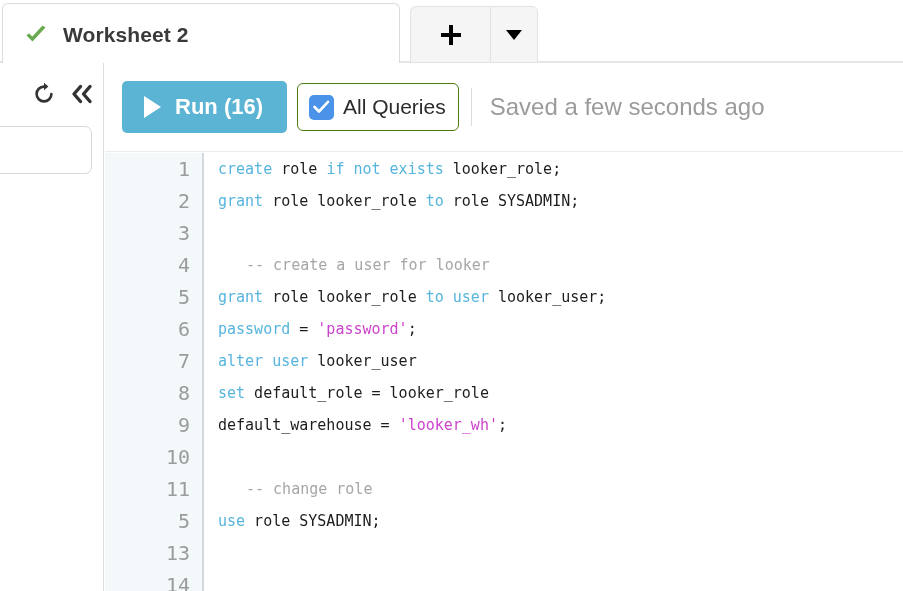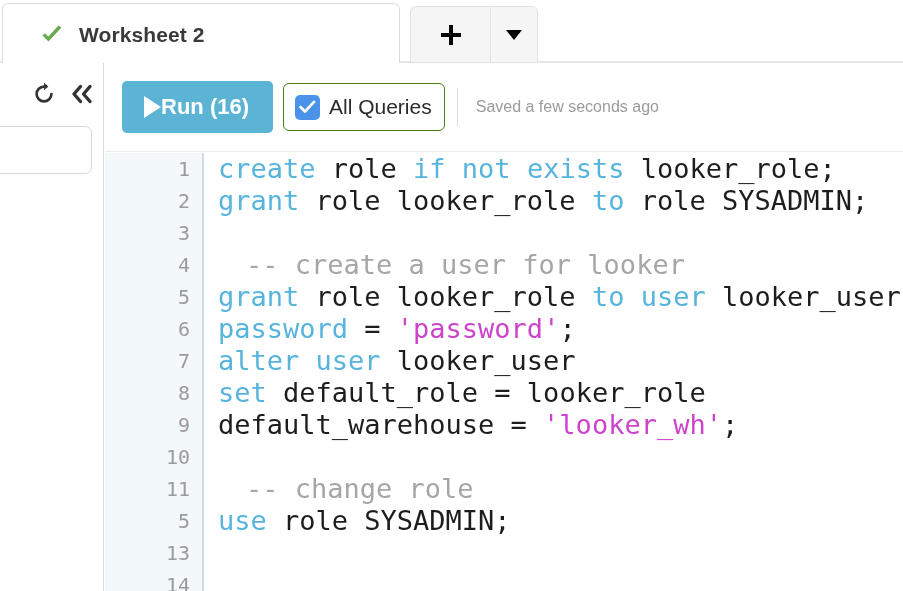--- a/index.html
+++ b/index.html
@@ -38,21 +38,21 @@
     top: 3px;
     width: 398px;
     height: 62px;
     background: #ffffff;
     border: 1px solid #dcdcdc;
     border-bottom: none;
     border-radius: 6px 6px 0 0;
     box-sizing: border-box;
     display: flex;
     align-items: center;
-    padding-left: 38px;
+    padding-left: 22px;
   }
   .tab-check {
     width: 22px;
     height: 20px;
     margin-right: 16px;
     flex: none;
     display: block;
   }
   .tab-title {
     font-size: 21px;
@@ -155,20 +155,21 @@
     border-bottom: 1px solid #ececec;
     box-sizing: border-box;
     display: flex;
     align-items: center;
     padding-left: 17px;
   }
   .run-btn {
     display: flex;
     align-items: center;
     justify-content: center;
+    gap: 14px;
     height: 52px;
     padding: 0 24px 0 22px;
     background: #5bb4d3;
     border: none;
     border-radius: 5px;
     color: #ffffff;
     font-family: "Liberation Sans", sans-serif;
     font-size: 22px;
     font-weight: bold;
     cursor: pointer;
@@ -208,21 +209,21 @@
     color: #2b2b2b;
     white-space: nowrap;
   }
   .tb-divider {
     width: 1px;
     height: 38px;
     background: #dcdcdc;
     margin: 0 18px 0 12px;
   }
   .saved {
-    font-size: 16px;
+    font-size: 24px;
     color: #9b9b9b;
     white-space: nowrap;
   }
 
   
   .editor {
     position: absolute;
     left: 105px;
     top: 153px;
     width: 798px;
@@ -254,21 +255,21 @@
     top: 0;
     width: 697px;
     height: 438px;
     padding-left: 12px;
     box-sizing: border-box;
   }
   .code-line {
     height: 32px;
     line-height: 32px;
     font-family: "DejaVu Sans Mono", monospace;
-    font-size: 27px;
+    font-size: 15px;
     color: #1d1d1d;
     white-space: pre;
   }
   .kw  { color: #56b4dd; }
   .str { color: #cc44cc; }
   .cmt { color: #a6a6a6; margin-left: 28px; }
   .pln { color: #1d1d1d; }
 </style>
 </head>
 <body>

